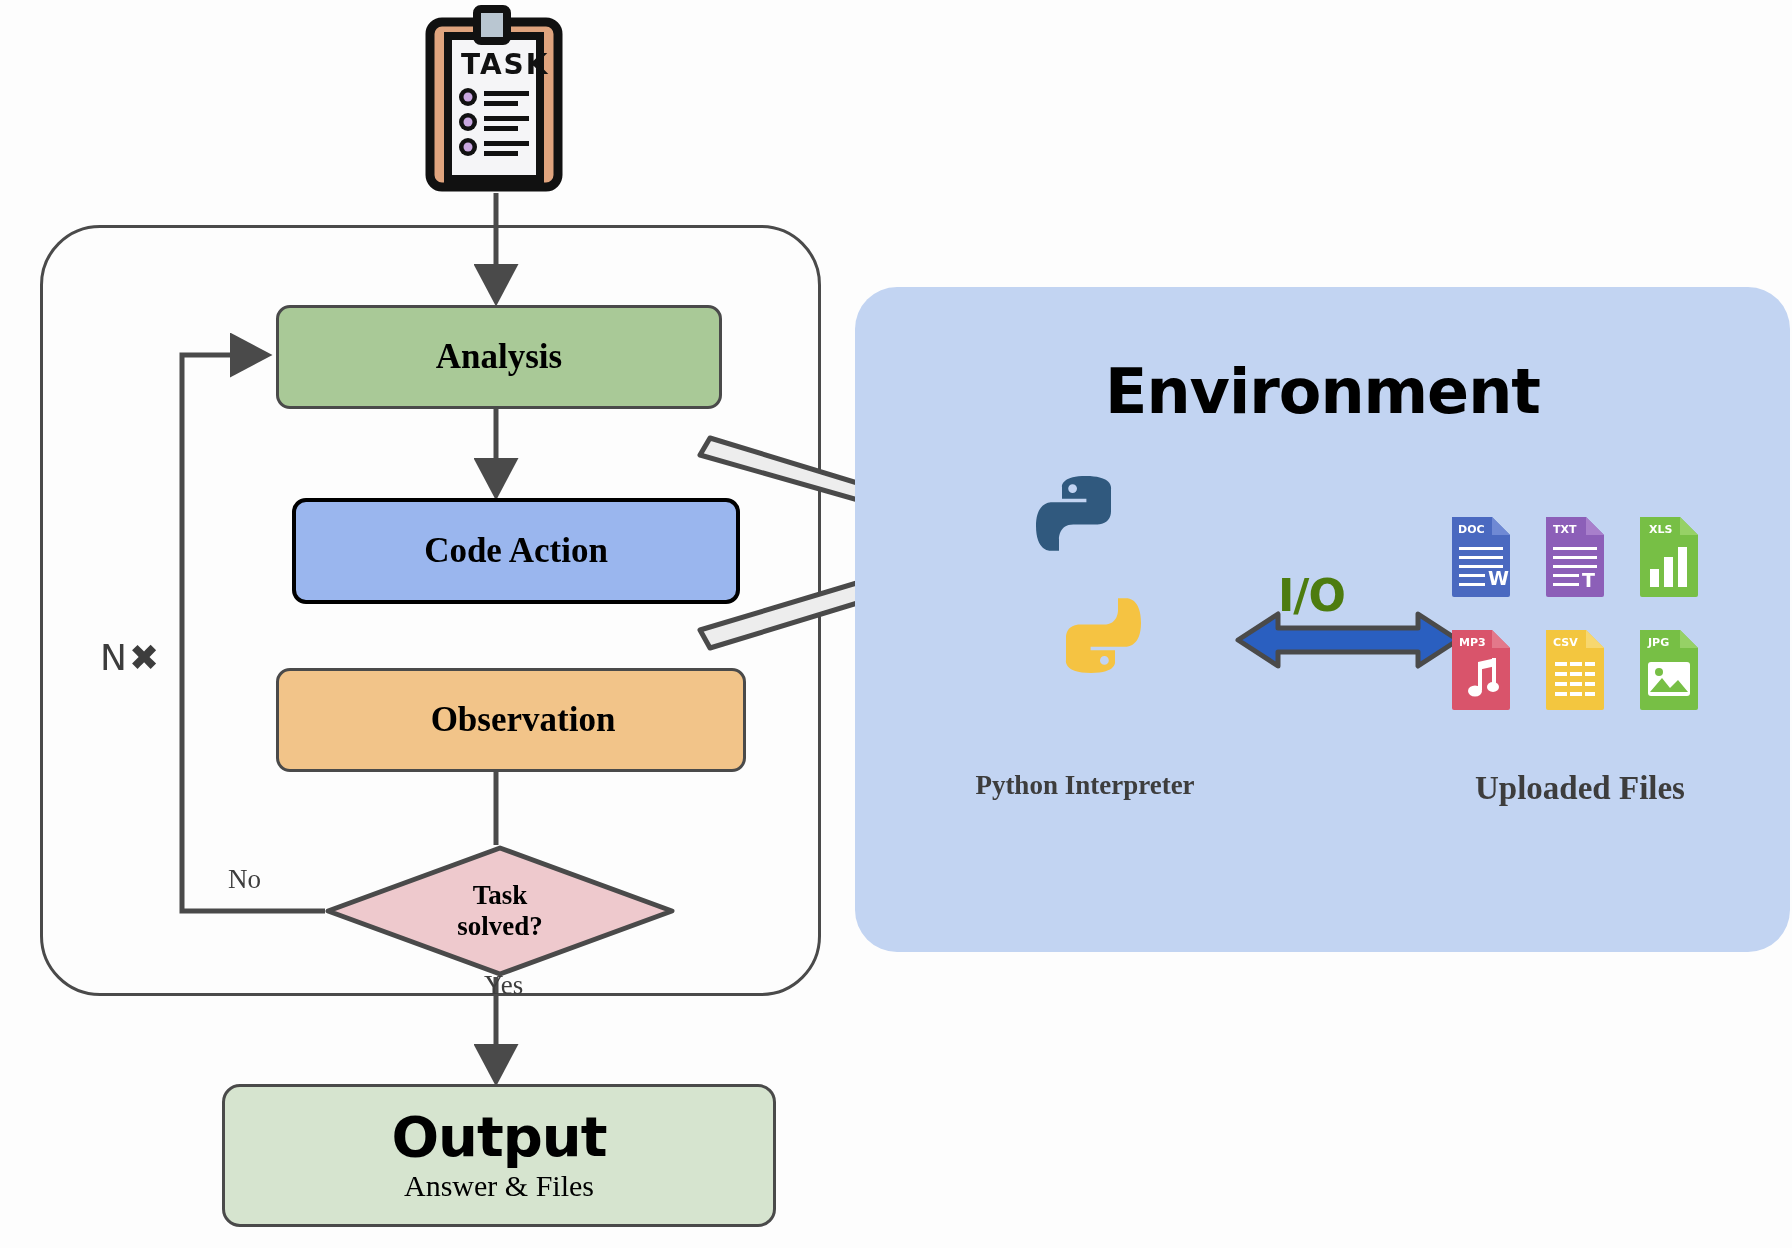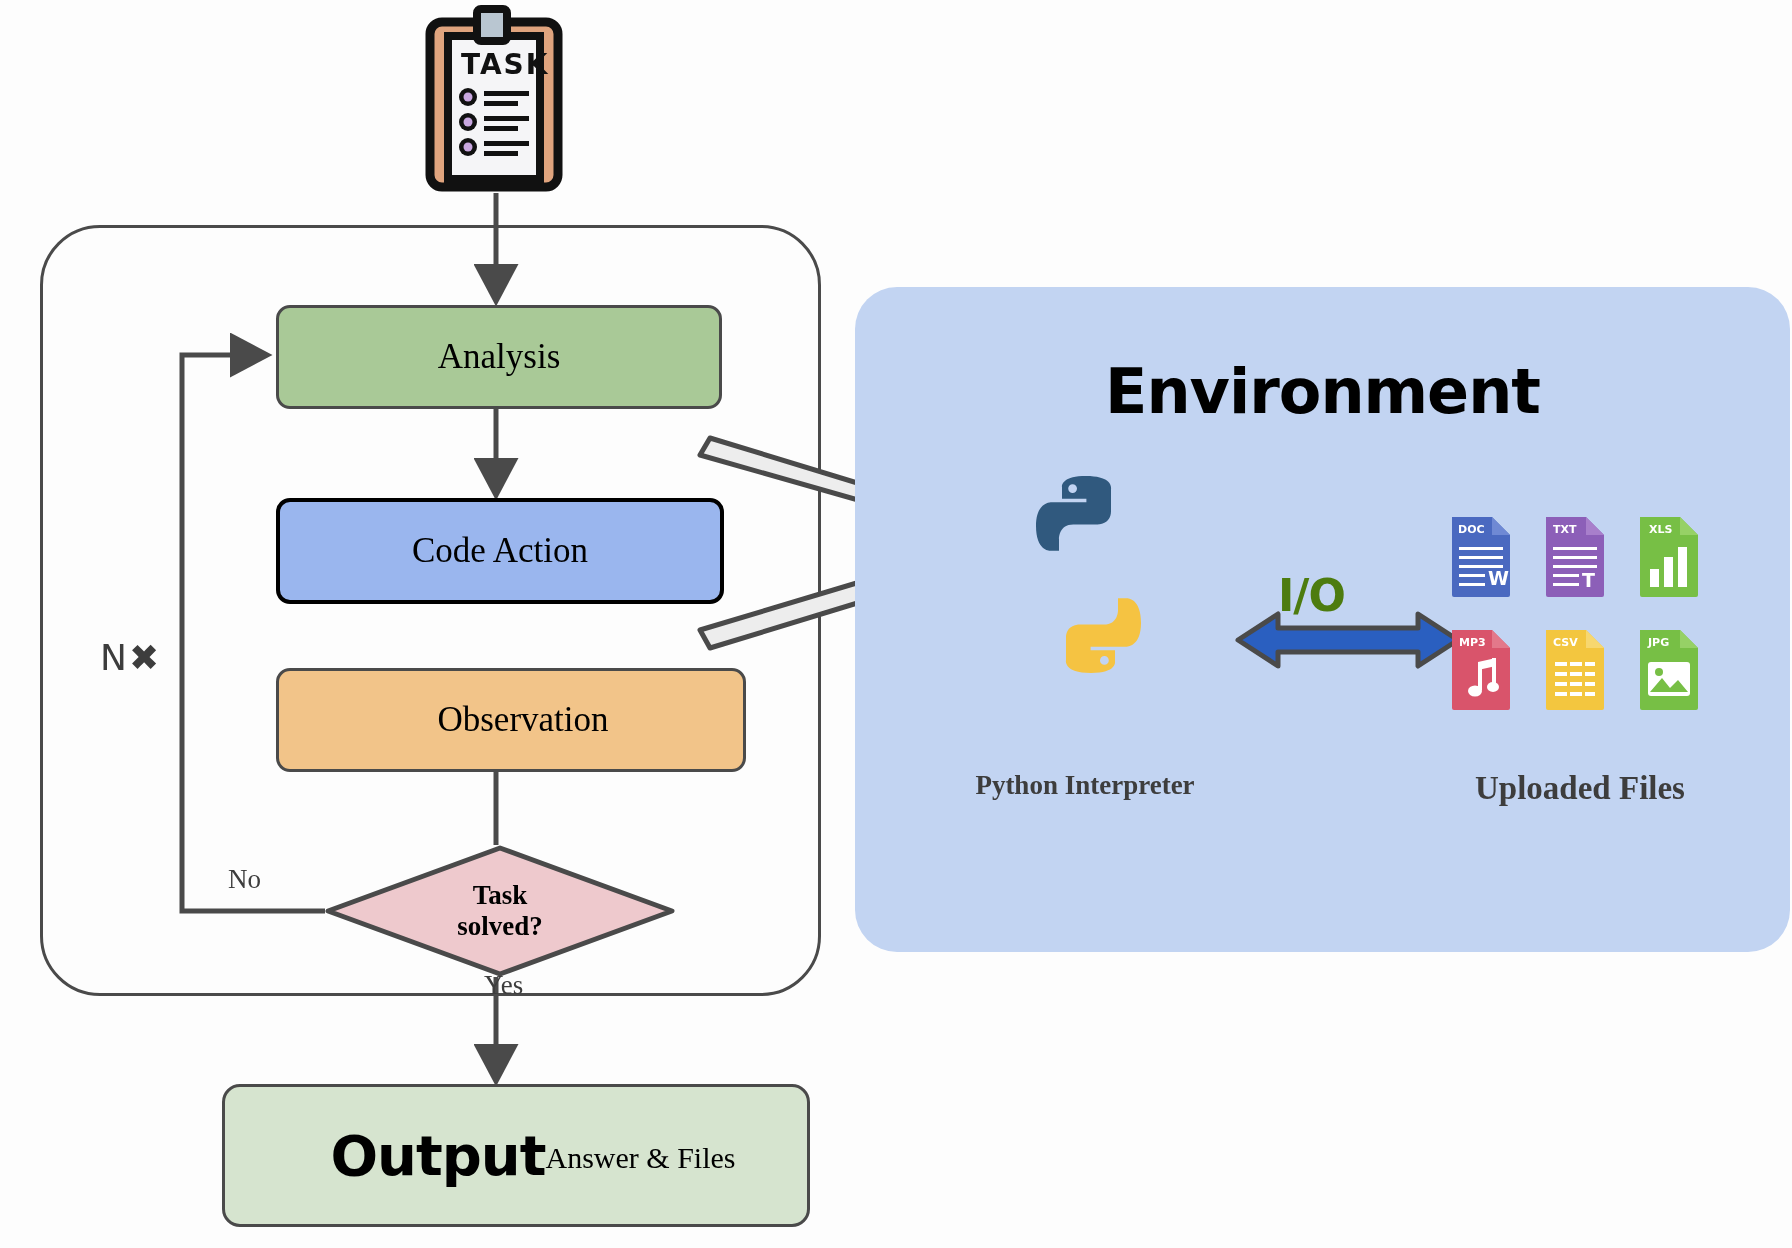--- a/index.html
+++ b/index.html
@@ -4,30 +4,30 @@
 <style>
   html,body{margin:0;padding:0;background:#fdfdfd;}
   body{width:1792px;height:1248px;position:relative;overflow:hidden;
        font-family:"Liberation Serif",serif;}
   .abs{position:absolute;}
   
   #loop-container{left:40px;top:225px;width:775px;height:765px;
       border:3px solid #4a4a4a;border-radius:60px;background:transparent;}
   
   .pbox{position:absolute;display:flex;align-items:center;justify-content:center;
-        border-radius:14px;font-weight:normal;color:#000;text-align:center;}
+        border-radius:14px;font-weight:bold;color:#000;text-align:center;}
   #box-analysis{left:276px;top:305px;width:440px;height:98px;background:#a9c997;
         border:3px solid #4a4a4a;font-size:35px;}
-  #box-code-action{left:276px;top:498px;width:440px;height:98px;background:#9ab6ee;
+  #box-code-action{left:292px;top:498px;width:440px;height:98px;background:#9ab6ee;
         border:4px solid #000;font-size:35px;}
   #box-observation{left:276px;top:668px;width:440px;height:98px;background:#f2c489;
         border:3px solid #4a4a4a;font-size:35px;padding-left:24px;}
   #box-output{left:222px;top:1084px;width:548px;height:137px;background:#d6e4cf;
         border:3px solid #4a4a4a;border-radius:18px;
-        display:flex;flex-direction:row;align-items:center;justify-content:center;padding-left:34px;}
+        display:flex;flex-direction:column;align-items:center;justify-content:center;}
   #output-title{font-family:"DejaVu Sans",sans-serif;font-weight:bold;font-size:56px;
         line-height:1.0;letter-spacing:-1px;color:#000;}
   #output-sub{font-family:"Liberation Serif",serif;font-size:30px;color:#000;margin-top:4px;}
   
   #diamond-wrap{left:325px;top:845px;width:350px;height:132px;}
   #diamond-label{position:absolute;left:0;top:0;width:350px;height:132px;
         display:flex;flex-direction:column;align-items:center;justify-content:center;
         font-weight:bold;font-size:27px;line-height:1.16;color:#000;}
   
   .edge-label{font-size:27px;color:#3d3d3d;font-weight:normal;}

